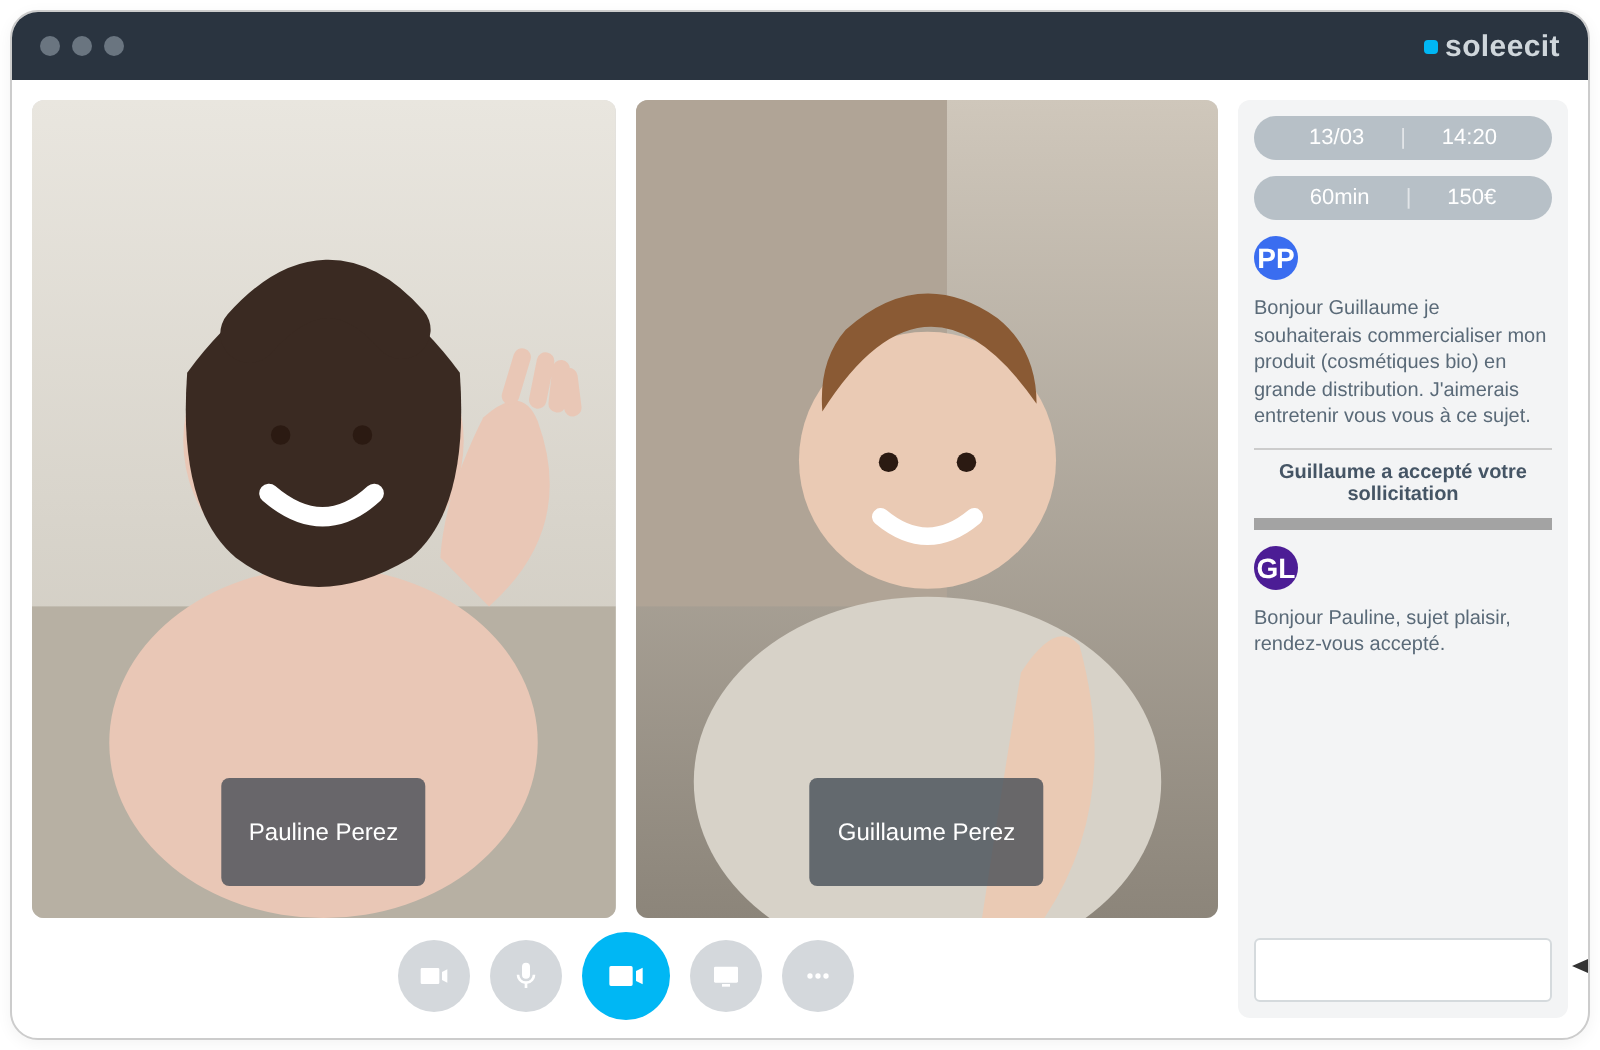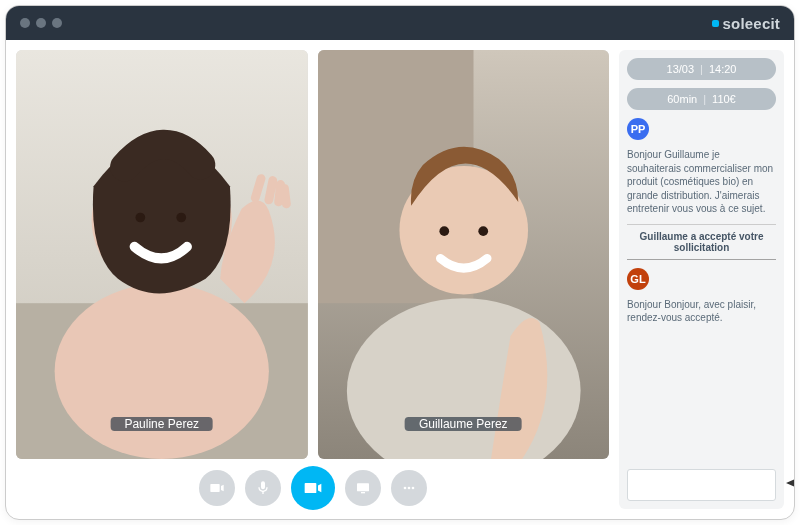--- a/index.html
+++ b/index.html
@@ -8,35 +8,35 @@
   .titlebar{height:34px;background:#2a3440;display:flex;align-items:center;justify-content:space-between;padding:0 14px}
   .dots{display:flex;gap:6px}
   .dot{width:10px;height:10px;border-radius:50%;background:#6a7580}
   .brand{color:#cfd6db;font-size:15px;font-weight:600;letter-spacing:.2px;display:flex;align-items:center;gap:4px}
   .brand::before{content:"";display:inline-block;width:7px;height:7px;background:#00b7f4;border-radius:2px}
   .content{flex:1;display:flex;padding:10px;gap:10px}
   .video-area{flex:1;display:flex;flex-direction:column}
   .tiles{flex:1;display:flex;gap:10px}
   .tile{flex:1;position:relative;border-radius:6px;background:#dcdcdc;overflow:hidden}
   .tile svg{width:100%;height:100%;display:block}
-  .nameplate{position:absolute;bottom:28px;left:50%;transform:translateX(-50%);background:rgba(60,70,80,.75);color:#fff;font-size:12px;padding:0 14px;border-radius:4px;white-space:nowrap}
+  .nameplate{position:absolute;bottom:16px;left:50%;transform:translateX(-50%);background:rgba(60,70,80,.75);color:#fff;font-size:12px;padding:20px 14px;border-radius:4px;white-space:nowrap}
   .controls{height:50px;display:flex;align-items:center;justify-content:center;gap:10px;padding-top:8px}
   .ctl{width:36px;height:36px;border-radius:50%;background:#d4d8dc;display:flex;align-items:center;justify-content:center;cursor:pointer;color:#fff}
   .ctl.primary{width:44px;height:44px;background:#00b7f4}
   .ctl svg{width:16px;height:16px;fill:currentColor}
   .ctl.primary svg{width:20px;height:20px}
   .sidebar{width:165px;display:flex;flex-direction:column;background:#f3f4f5;border-radius:6px;padding:8px;gap:8px}
-  .pill{background:#b7c0c7;border-radius:12px;height:22px;display:flex;align-items:center;justify-content:center;color:#fff;font-size:11px;font-weight:500;gap:6px}
+  .pill{background:#b7c0c7;border-radius:12px;height:22px;display:flex;align-items:center;justify-content:center;color:#fff;font-size:11px;font-weight:500;gap:18px}
   .pill .sep{opacity:.6}
   .chat{flex:1;font-size:10px;color:#5a6a78;display:flex;flex-direction:column;gap:8px;overflow:hidden}
-  .avatar-s{width:22px;height:22px;border-radius:50%;display:flex;align-items:center;justify-content:center;color:#fff;font-size:11px;font-weight:600}
+  .avatar-s{width:22px;height:22px;border-radius:50%;display:flex;align-items:center;justify-content:center;color:#fff;font-size:14px;font-weight:600}
   .pp{background:#3a6df0}
-  .gl{background:#c2410c}
+  .gl{background:#4c1d95}
   .msg{line-height:1.35}
-  .sysmsg{border-top:1px solid #ccc;border-bottom:1px solid #a3a3a3;padding:6px 4px;text-align:center;font-weight:600;color:#455565;font-size:10px}
+  .sysmsg{border-top:1px solid #ccc;border-bottom:6px solid #a3a3a3;padding:6px 4px;text-align:center;font-weight:600;color:#455565;font-size:10px}
   .input-row{height:32px;background:#fff;border:1px solid #d5dadd;border-radius:3px;display:flex;align-items:center;padding:0 8px;gap:6px}
   .input-row input{flex:1;border:none;outline:none;font-size:11px;background:transparent}
   .send{color:#444;font-size:16px;cursor:pointer;user-select:none}
 </style>
 </head>
 <body>
 
 <div class="window">
 
   <div class="titlebar">
@@ -138,29 +138,29 @@
 
     <div class="sidebar">
       <div class="pill">
         <span>13/03</span>
         <span class="sep">|</span>
         <span>14:20</span>
       </div>
       <div class="pill">
         <span>60min</span>
         <span class="sep">|</span>
-        <span>110€</span>
+        <span>150€</span>
       </div>
 
       <div class="chat">
         <div class="avatar-s pp">PP</div>
         <div class="msg">Bonjour Guillaume je souhaiterais commercialiser mon produit (cosmétiques bio) en grande distribution. J'aimerais entretenir vous vous à ce sujet.</div>
         <div class="sysmsg">Guillaume a accepté votre sollicitation</div>
         <div class="avatar-s gl">GL</div>
-        <div class="msg">Bonjour Bonjour, avec plaisir, rendez-vous accepté.</div>
+        <div class="msg">Bonjour Pauline, sujet plaisir, rendez-vous accepté.</div>
       </div>
 
       <div class="input-row">
         <input type="text" placeholder="" style="">
         <span class="send">
           <svg viewBox="0 0 24 24" width="16" height="16">
               <path d="M3 12l18-8-6 8 6 8z" fill="#333"></path>
             </svg>
         </span>
       </div>

